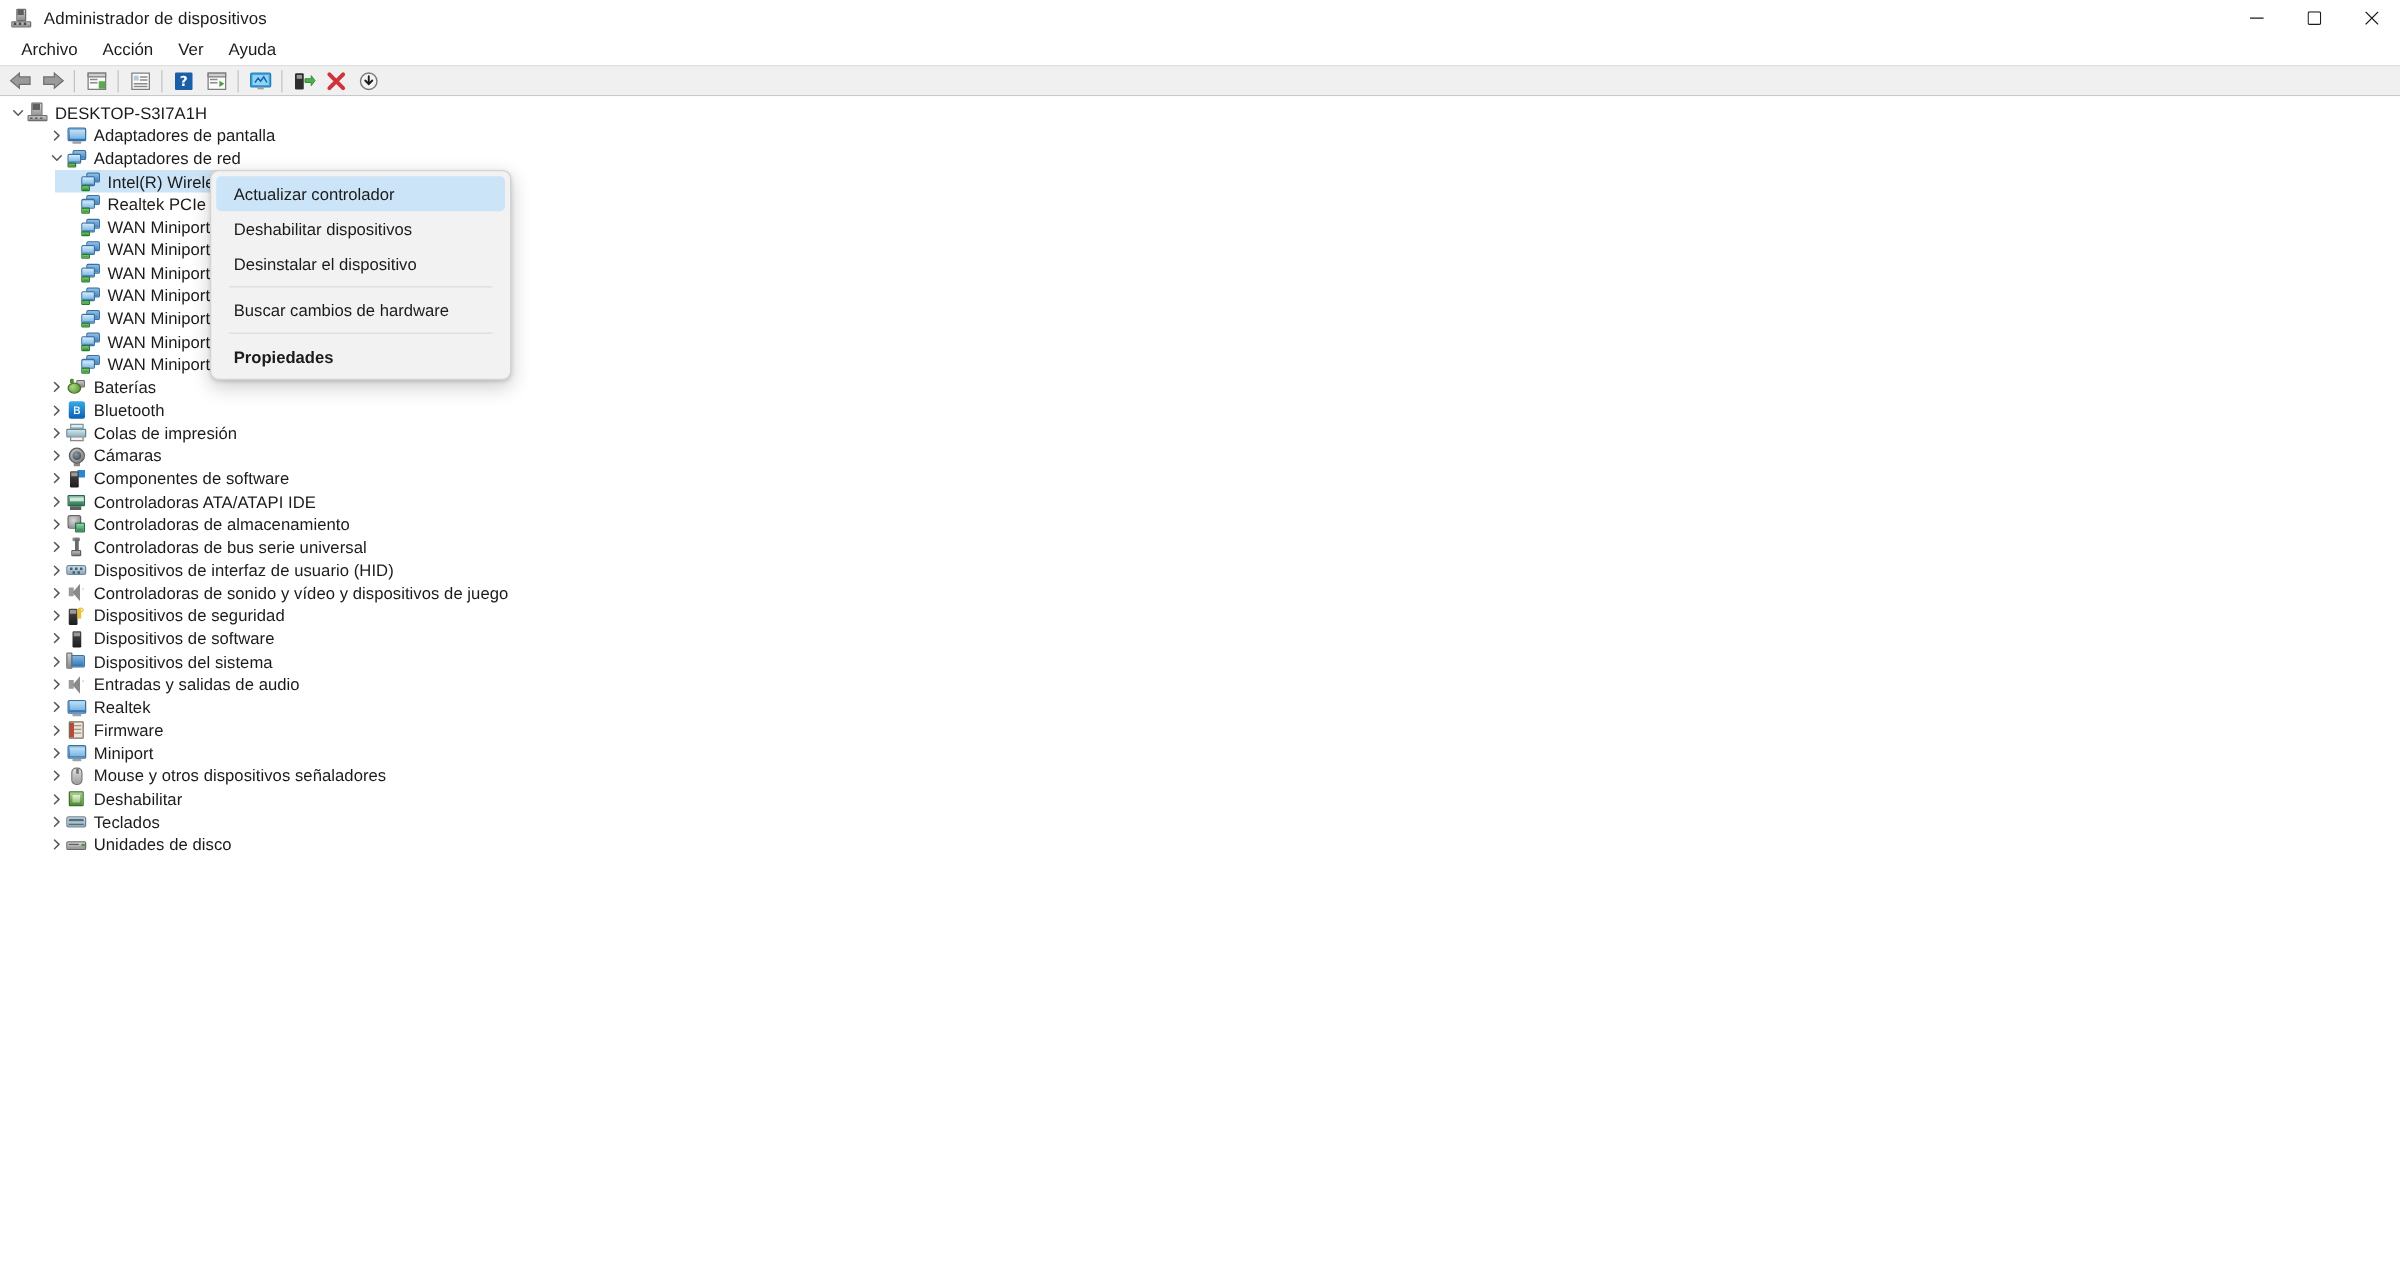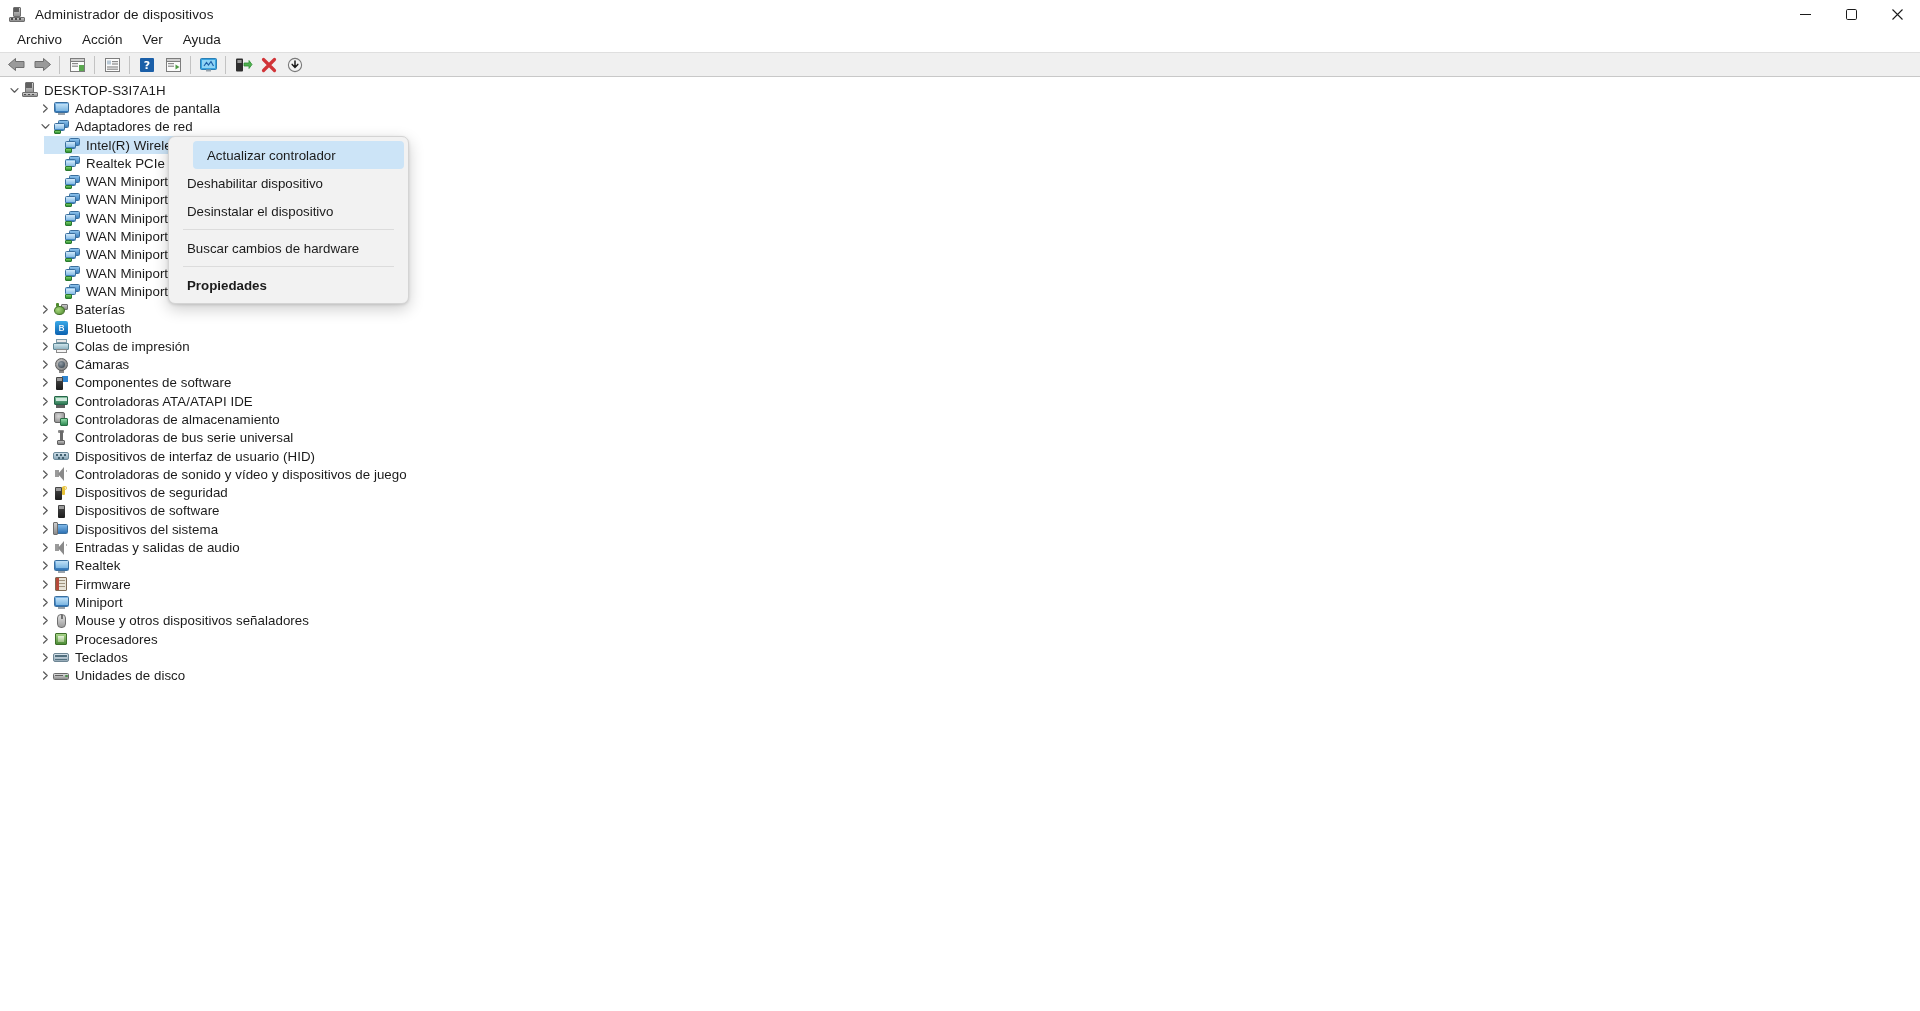--- a/index.html
+++ b/index.html
@@ -931,21 +931,21 @@
             <svg width="9" height="9" viewBox="0 0 9 9">
               <path d="M2.6 1 L6.2 4.5 L2.6 8" stroke="#5a5a5a" stroke-width="1.25" fill="none" stroke-linecap="round" stroke-linejoin="round"></path>
             </svg>
           </span>
           <span class="ico">
             <span class="ic ic-cpu">
               <i class="r1" style="font-style: normal;"></i>
               <i class="r2" style="font-style: normal;"></i>
             </span>
           </span>
-          <span class="lbl">Procesadores</span>
+          <span class="lbl">Deshabilitar</span>
         </div>
         <div class="row d1">
           <span class="twisty">
             <svg width="9" height="9" viewBox="0 0 9 9">
               <path d="M2.6 1 L6.2 4.5 L2.6 8" stroke="#5a5a5a" stroke-width="1.25" fill="none" stroke-linecap="round" stroke-linejoin="round"></path>
             </svg>
           </span>
           <span class="ico">
             <span class="ic ic-kb">
               <i class="q1" style="font-style: normal;"></i>
@@ -966,22 +966,22 @@
               <i class="z1" style="font-style: normal;"></i>
               <i class="z2" style="font-style: normal;"></i>
               <i class="z3" style="font-style: normal;"></i>
             </span>
           </span>
           <span class="lbl">Unidades de disco</span>
         </div>
       </div>
 
     <div class="ctxmenu" id="ctxmenu" style="left: 168px; top: 59px; width: 241px; background: rgb(242, 242, 242);">
-        <div class="ctxitem hl" style="background: rgb(204, 228, 247); margin-left: 20px;">Actualizar controlador</div>
-        <div class="ctxitem">Deshabilitar dispositivo</div>
+        <div class="ctxitem hl" style="background: rgb(204, 228, 247);">Actualizar controlador</div>
+        <div class="ctxitem">Deshabilitar dispositivos</div>
         <div class="ctxitem">Desinstalar el dispositivo</div>
         <div class="ctxsep"></div>
         <div class="ctxitem">Buscar cambios de hardware</div>
         <div class="ctxsep"></div>
         <div class="ctxitem bold">Propiedades</div>
       </div>
   </div>
 
 </div>
 

